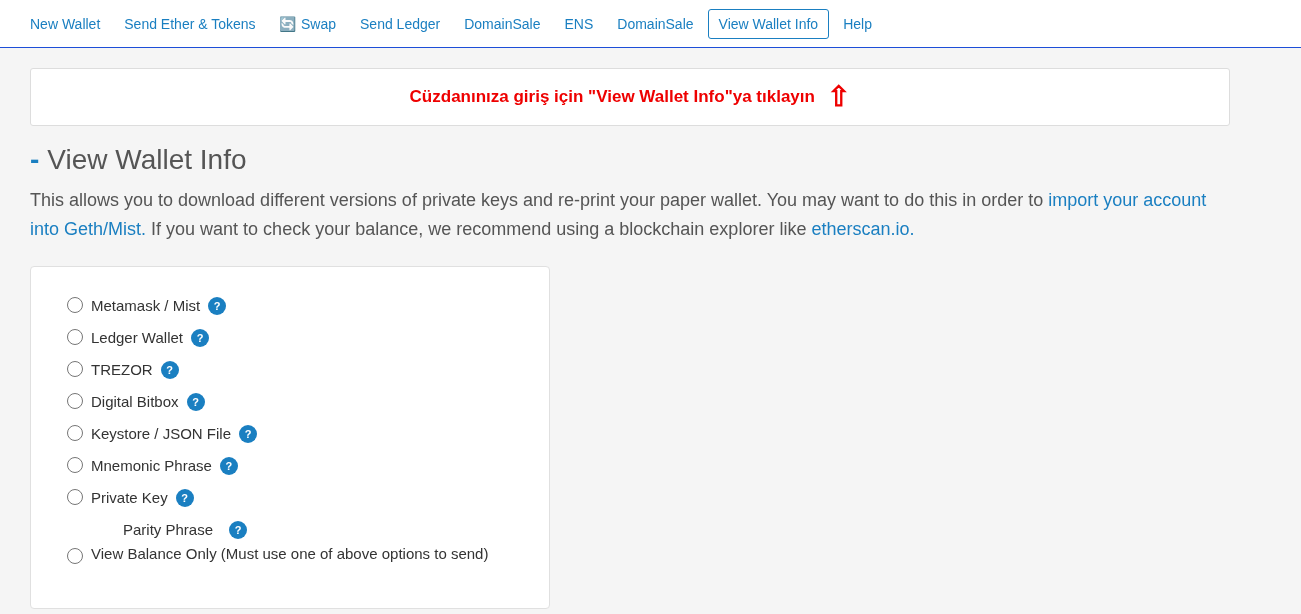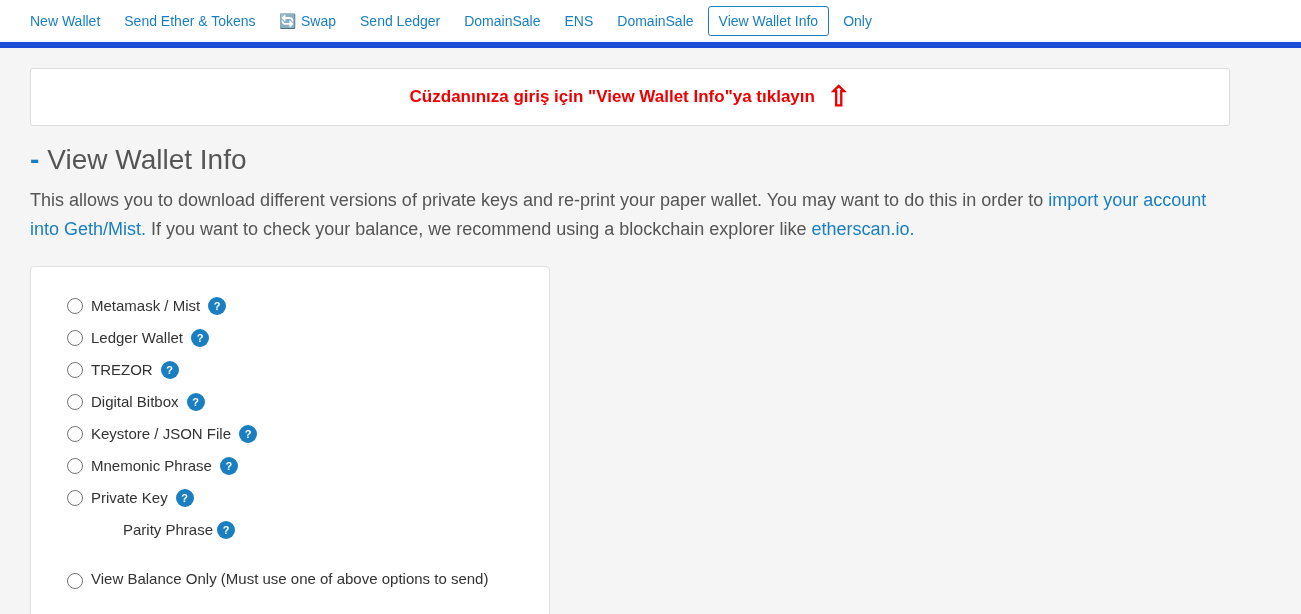--- a/index.html
+++ b/index.html
@@ -5,21 +5,21 @@
     * { margin: 0; padding: 0; box-sizing: border-box; }
     body {
       font-family: Arial, sans-serif;
       font-size: 14px;
       background: #f5f5f5;
       color: #333;
     }
     
     nav {
       background: #fff;
-      border-bottom: 6px solid #1d4ed8;
+      border-bottom: 1px solid #1d4ed8;
       padding: 0 20px;
       display: flex;
       align-items: center;
       height: 48px;
       gap: 4px;
     }
     nav a {
       color: #1a7fc1;
       text-decoration: none;
       padding: 6px 10px;
@@ -104,21 +104,20 @@
     .card-title {
       font-size: 16px;
       font-weight: bold;
       color: #333;
       margin-bottom: 20px;
       line-height: 1.4;
     }
     
     .radio-option {
       display: flex;
-      align-items: center;
       gap: 8px;
       margin-bottom: 14px;
       cursor: pointer;
     }
     .radio-option input[type="radio"] {
       width: 16px;
       height: 16px;
       accent-color: #1a7fc1;
       cursor: pointer;
       flex-shrink: 0;
@@ -138,22 +137,22 @@
       border-radius: 50%;
       font-size: 11px;
       font-weight: bold;
       cursor: pointer;
       flex-shrink: 0;
     }
     
     .parity-row {
       display: flex;
       align-items: center;
-      gap: 4px;
-      margin-bottom: 29px;
+      gap: 16px;
+      margin-bottom: 4px;
       margin-left: 56px;
     }
     .parity-label {
       font-size: 15px;
       color: #333;
     }
     
     .radio-option.multiline {
       align-items: flex-end;
     }
@@ -171,21 +170,21 @@
     <span class="swap-icon">
       <span>🔄</span>
       <span>Swap</span>
     </span>
   </a>
   <a>Send Ledger</a>
   <a>DomainSale</a>
   <a>ENS</a>
   <a>DomainSale</a>
   <a class="active">View Wallet Info</a>
-  <a>Only</a>
+  <a>Help</a>
 </nav>
 
 <div class="main">
 
   <div class="banner">
     <span class="banner-text">Cüzdanınıza giriş için "View Wallet Info"ya tıklayın</span>
     <span class="arrow-up">⇧</span>
   </div>
 
   <div class="page-title-row">

